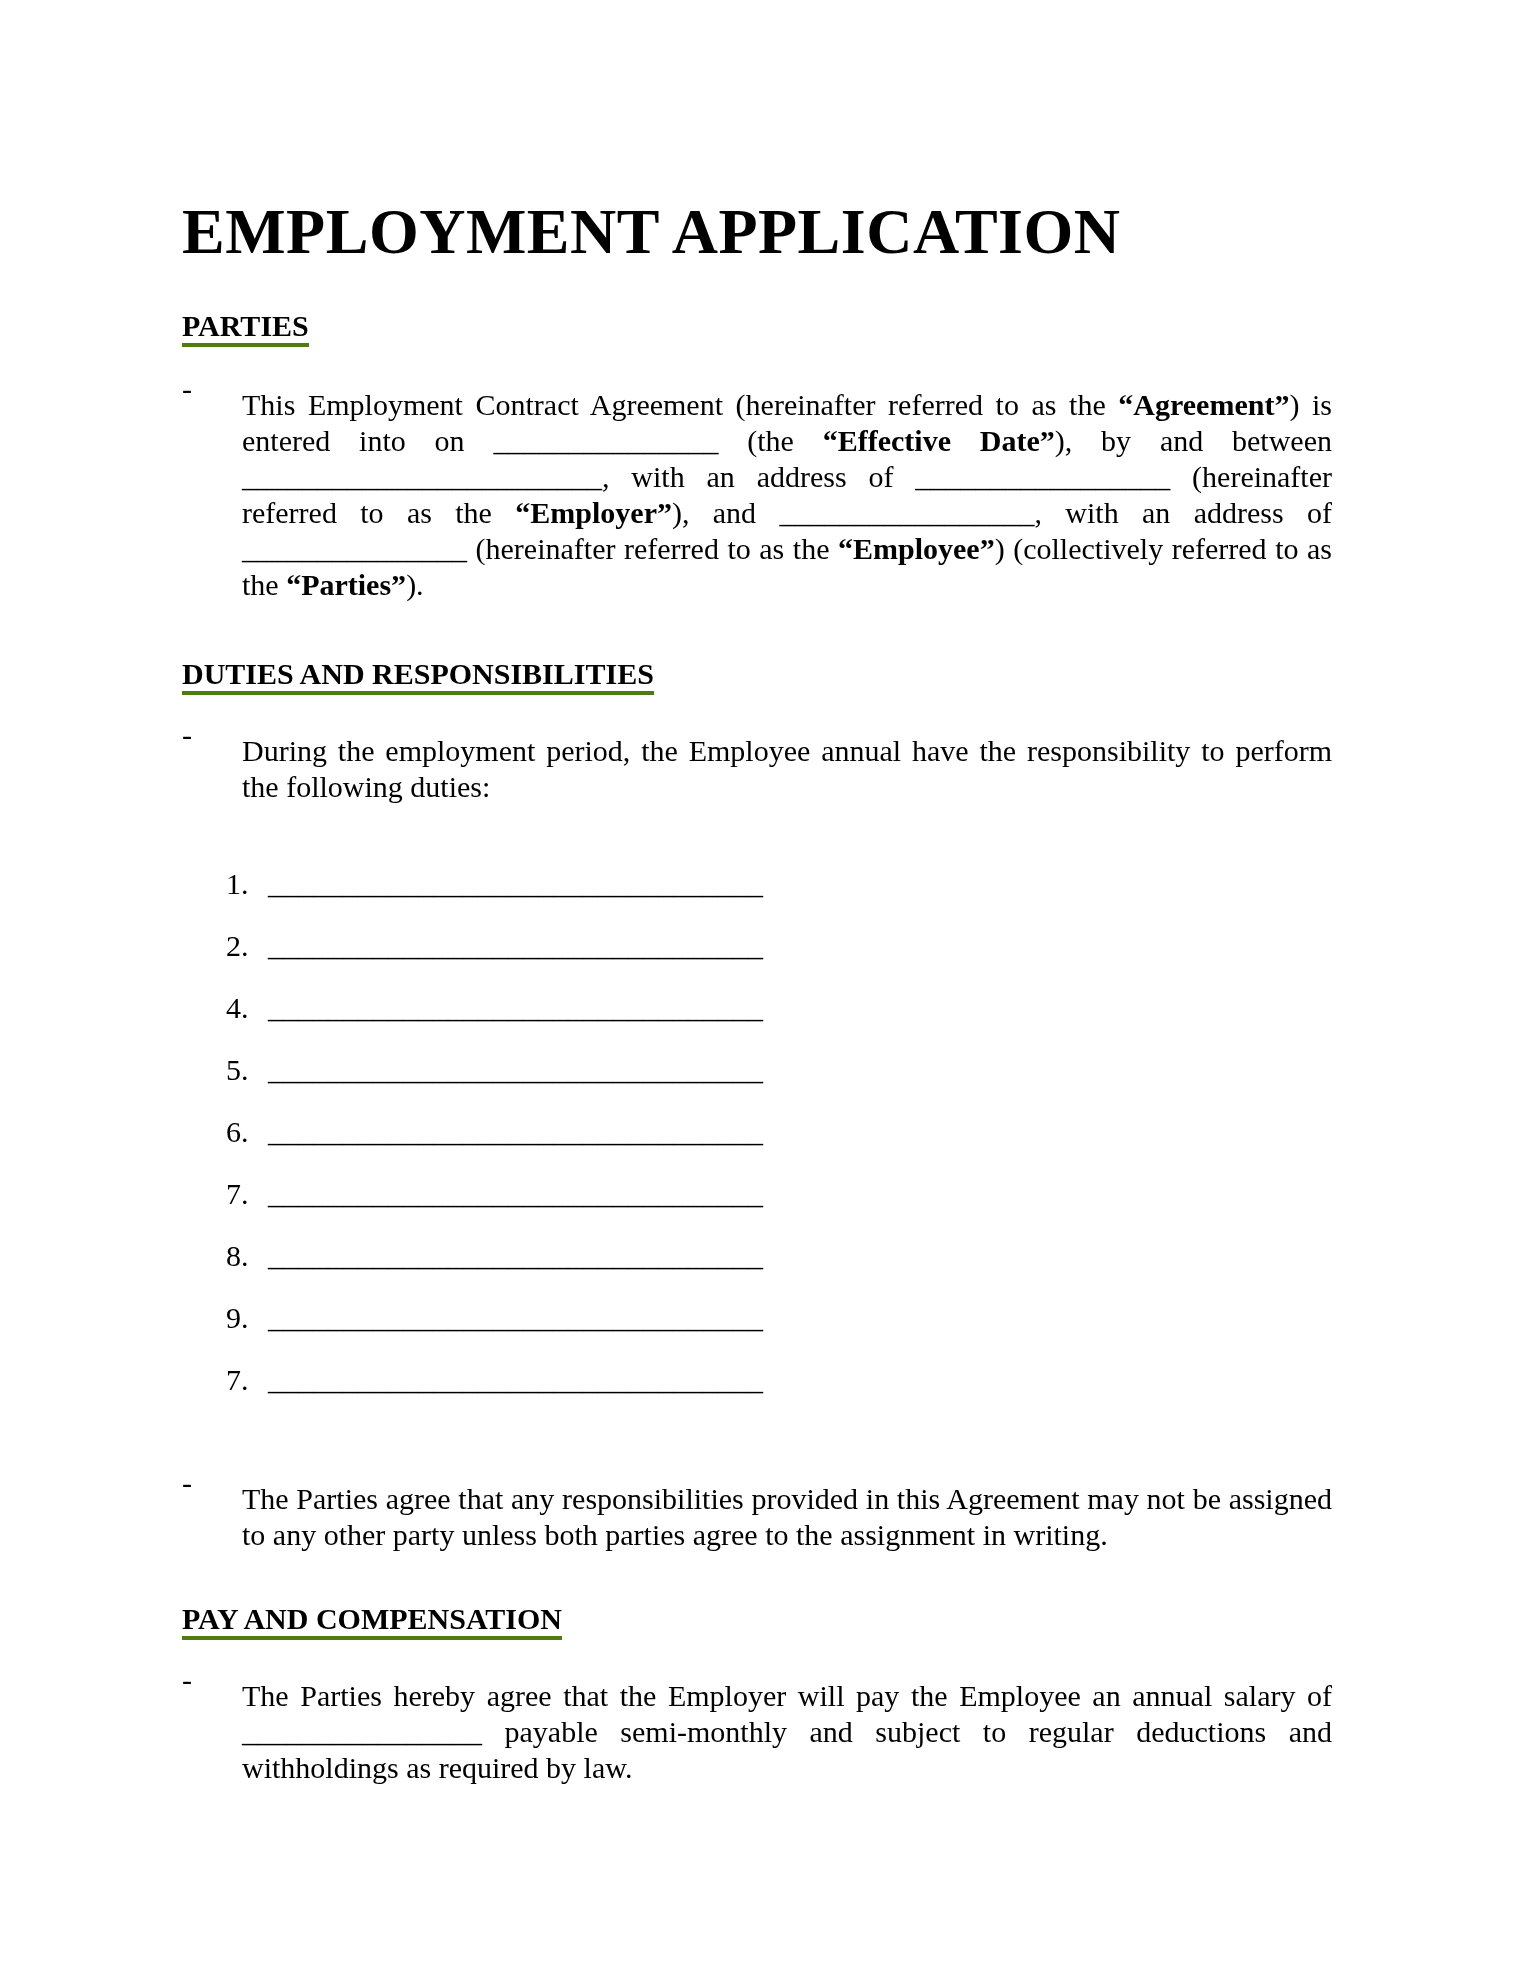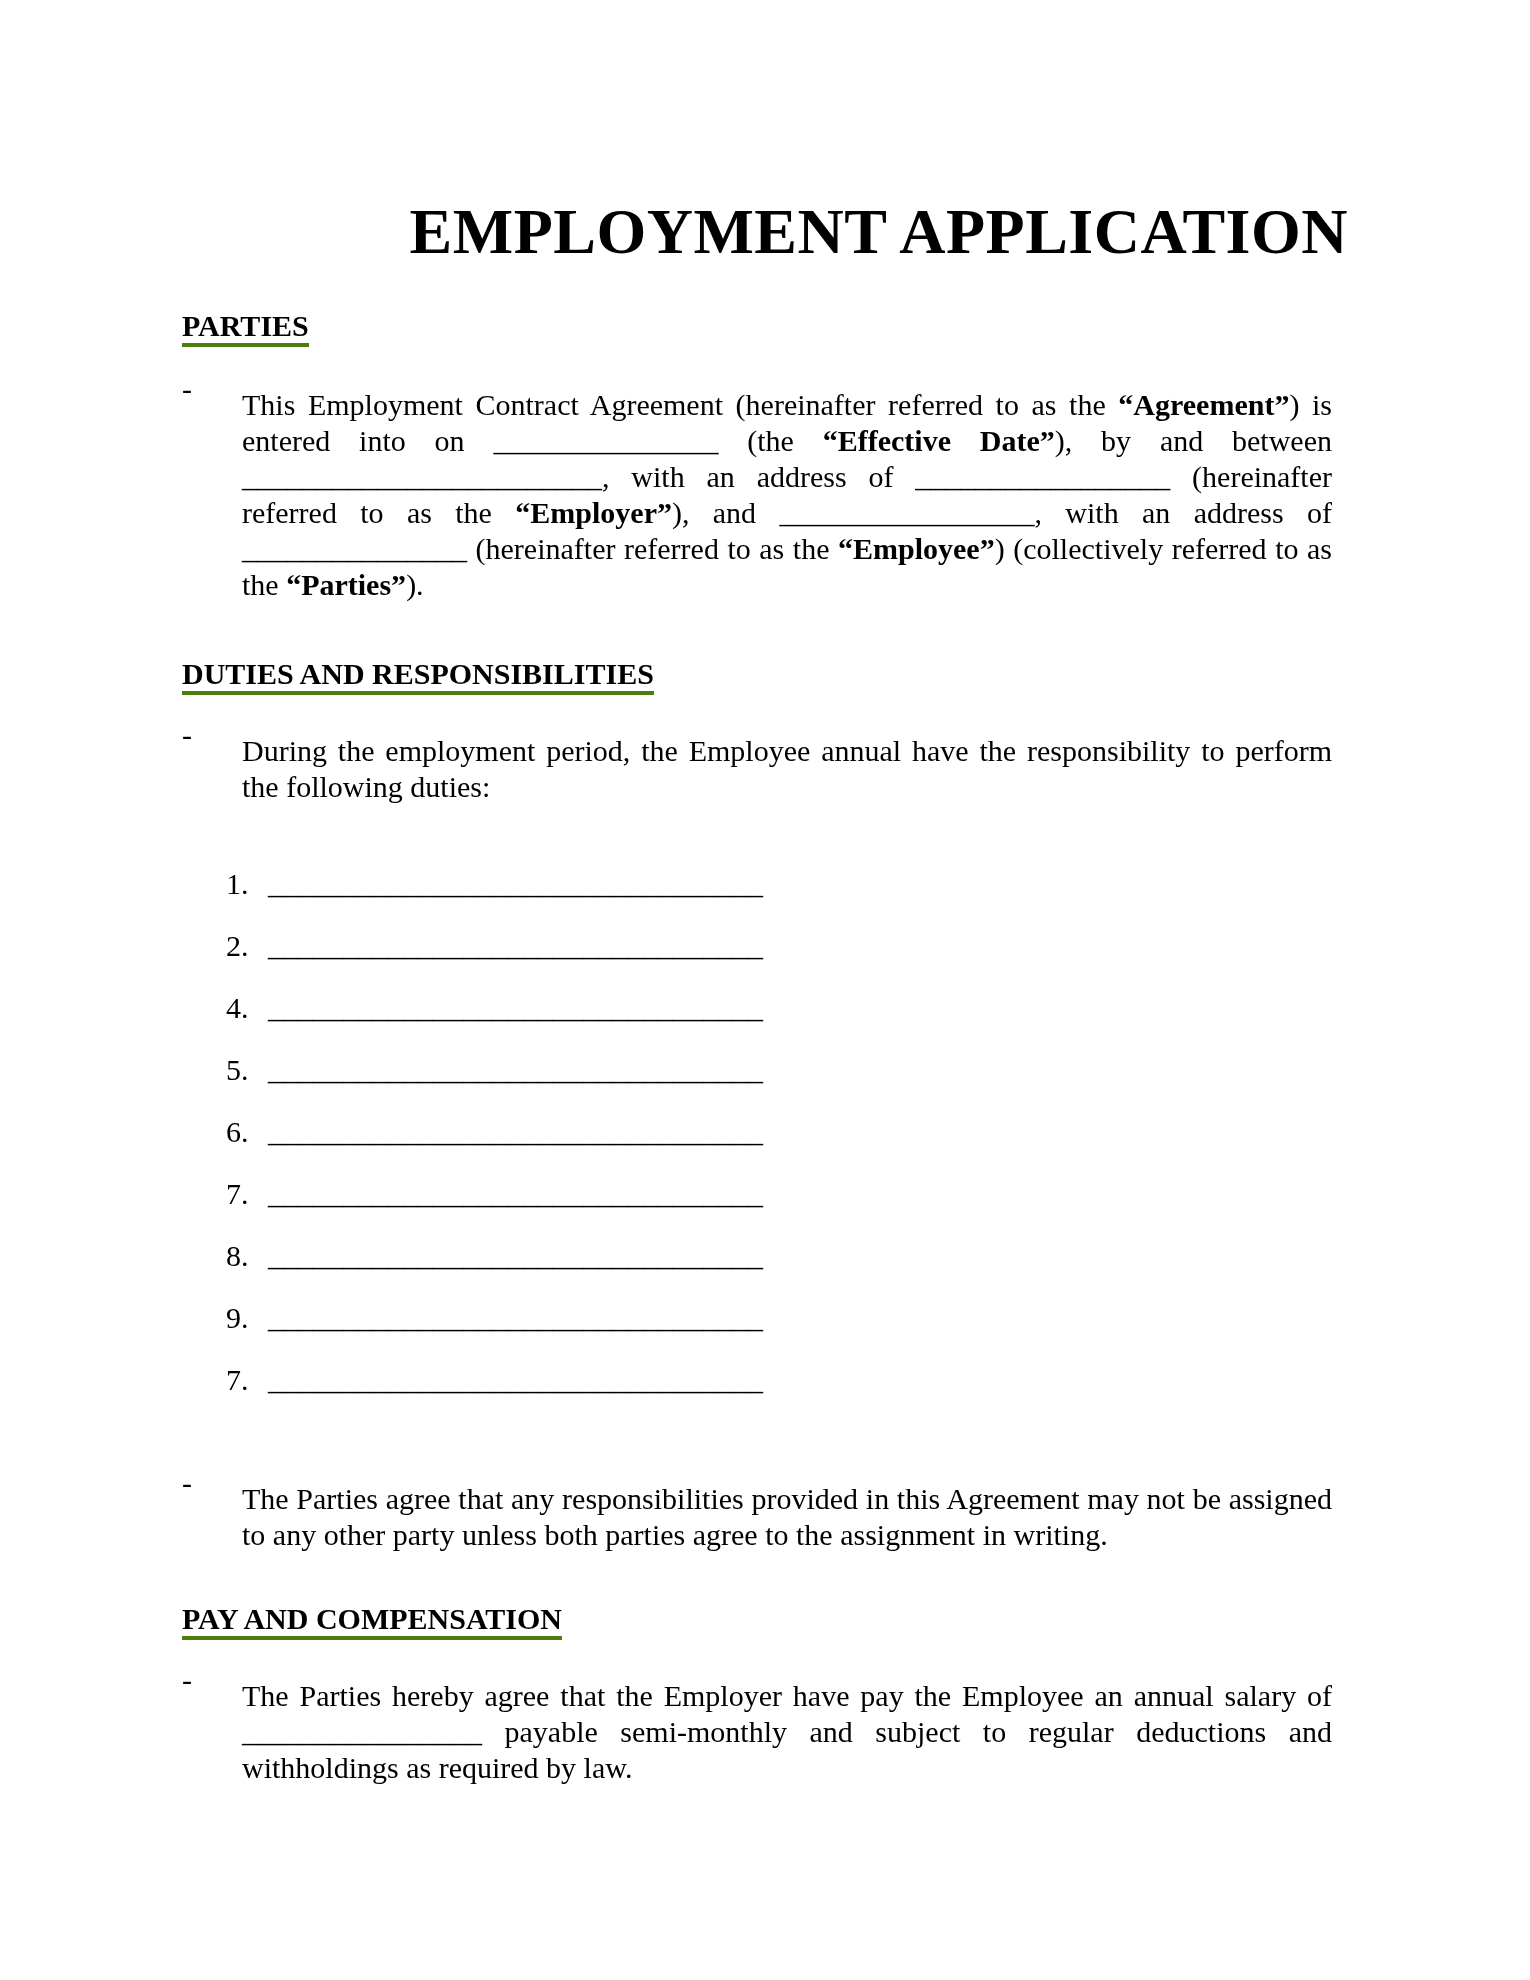--- a/index.html
+++ b/index.html
@@ -3,21 +3,21 @@
 <meta charset="utf-8">
 <style>
   html,body{margin:0;padding:0}
   body{
     width:1530px;height:1980px;background:#ffffff;color:#000000;
     font-family:"Liberation Serif","DejaVu Serif",serif;
     font-size:30px;
   }
   .page{padding:0 182px 0 182px;box-sizing:border-box;width:1530px;height:1980px;overflow:hidden}
   .doc-title{
-    font-size:64px;font-weight:bold;text-align:right;
+    font-size:64px;font-weight:bold;text-align:left;
     margin:198px 0 0 0;line-height:1.05;letter-spacing:0.5px;white-space:nowrap;
   }
   h2{font-size:30px;font-weight:bold;margin:0;line-height:38px}
   .hu{border-bottom:4px solid #4d7c0f;padding-bottom:1px}
   .h-parties{margin-top:42px}
   .h-duties{margin-top:36px}
   .h-pay{margin-top:31px}
   .bullet{display:flex;line-height:36px}
   .p-parties{margin-top:26px}
   .p-during{margin-top:24px}
@@ -67,16 +67,16 @@
 
   <div class="bullet p-assign">
     <span class="dash">-</span>
     <p class="btext">The Parties agree that any responsibilities provided in this Agreement may not be assigned to any other party unless both parties agree to the assignment in writing.</p>
   </div>
 
   <h2 class="h-pay"><span class="hu">PAY AND COMPENSATION</span></h2>
 
   <div class="bullet p-pay">
     <span class="dash">-</span>
-    <p class="btext"><span>The Parties hereby agree that the Employer have pay the Employee an annual salary of </span><span class="blank">________________</span><span> payable semi-monthly and subject to regular deductions and withholdings as required by law.</span></p>
+    <p class="btext"><span>The Parties hereby agree that the Employer will pay the Employee an annual salary of </span><span class="blank">________________</span><span> payable semi-monthly and subject to regular deductions and withholdings as required by law.</span></p>
   </div>
 
 </div>
 
 </body></html>

